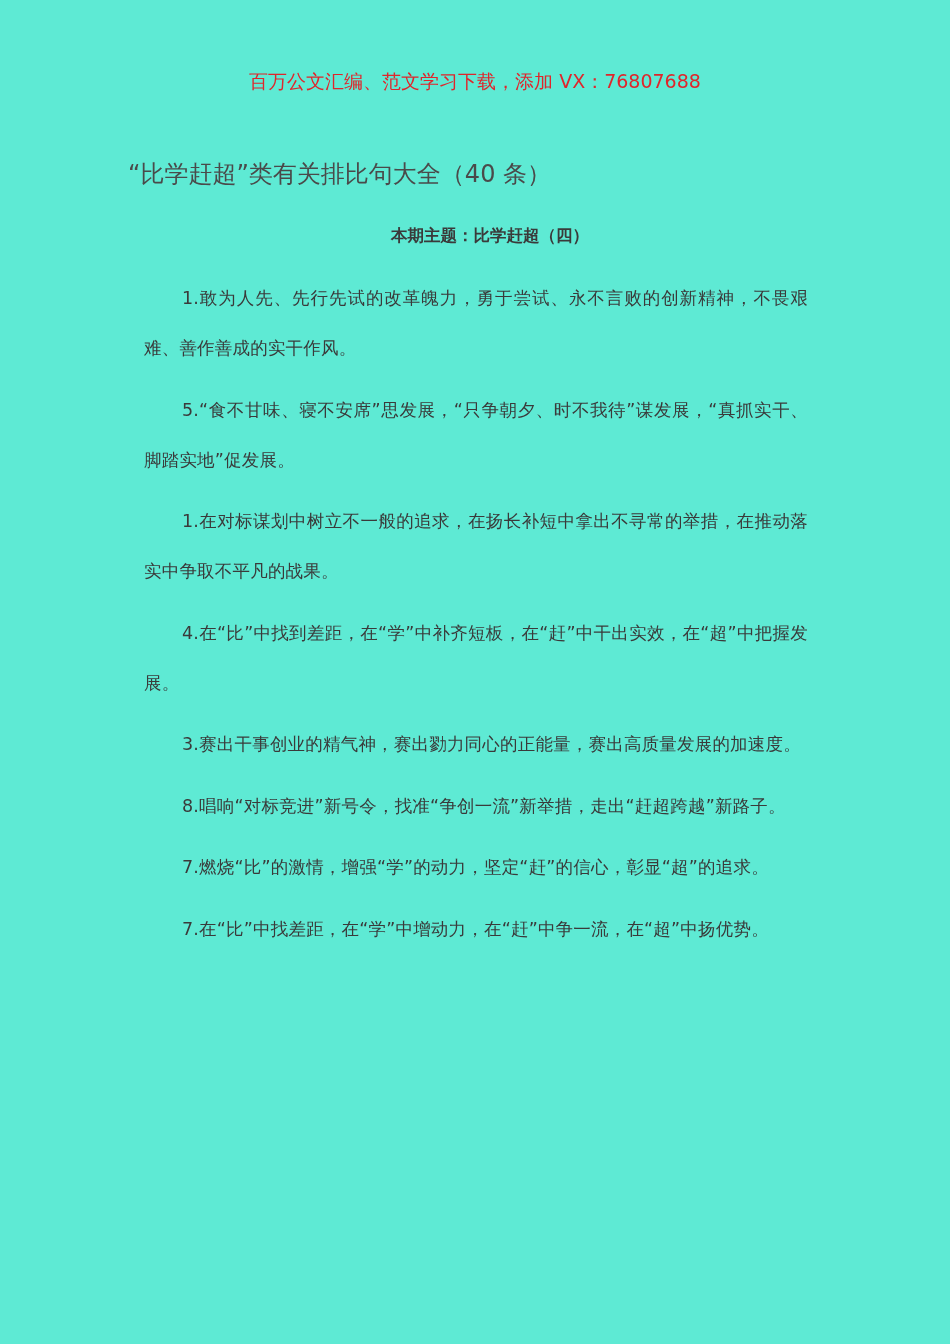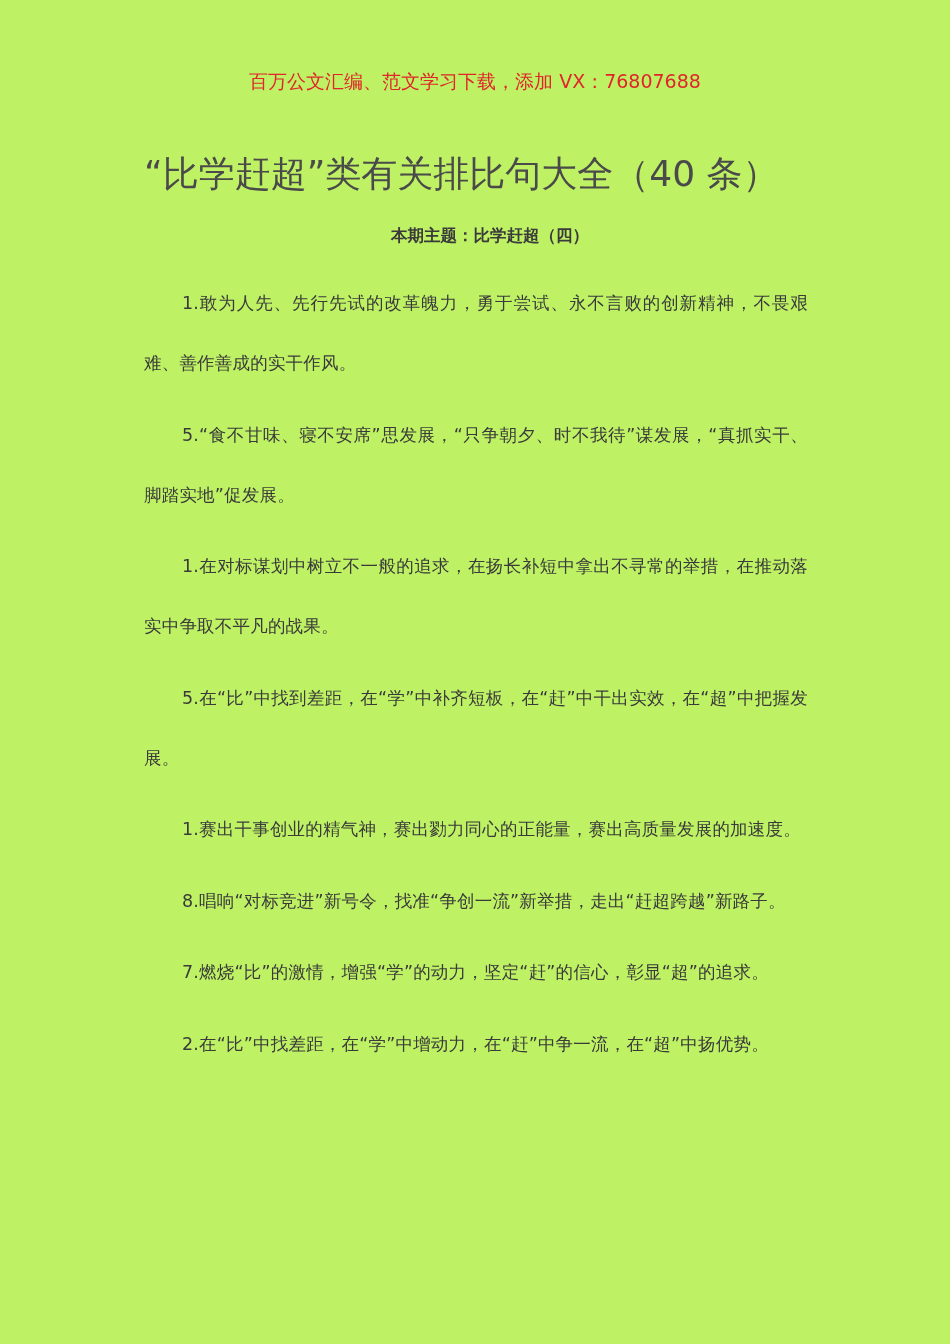--- a/index.html
+++ b/index.html
@@ -13,38 +13,38 @@
       position: relative;
       overflow: hidden;
       font-family: "DejaVu Sans", "Liberation Sans", sans-serif;
       color: #3a3a3a;
     }
     .page {
       position: absolute;
       left: 0; top: 0;
       width: 950px;
       height: 1344px;
-      background: #bef264;
+      background: #5eead4;
     }
     .header-banner {
       position: absolute;
       left: 0;
       top: 66px;
       width: 950px;
       text-align: center;
       color: #e0252b;
       font-size: 19px;
       line-height: 30px;
       letter-spacing: 0px;
     }
     .doc-title {
       position: absolute;
-      left: 144px;
+      left: 128px;
       top: 153px;
-      font-size: 36px;
+      font-size: 24px;
       line-height: 42px;
       color: #4a4a4a;
       white-space: nowrap;
     }
     .subtitle {
       position: absolute;
       left: 0;
       top: 222px;
       width: 980px;
       text-align: center;
@@ -54,21 +54,21 @@
       color: #3a3a3a;
     }
     .content {
       position: absolute;
       left: 144px;
       top: 273px;
       width: 664px;
     }
     .para {
       font-size: 17.5px;
-      line-height: 60px;
+      line-height: 50px;
       text-indent: 38px;
       margin: 0 0 11.5px 0;
       text-align: justify;
       text-align-last: left;
       color: #3a3a3a;
       letter-spacing: 0.2px;
     }
   </style>
 </head>
 <body>
@@ -78,20 +78,20 @@
   <div class="header-banner">百万公文汇编、范文学习下载，添加 VX：76807688</div>
 
   <div class="doc-title">“比学赶超”类有关排比句大全（40 条）</div>
 
   <div class="subtitle">本期主题：比学赶超（四）</div>
 
   <div class="content">
     <p class="para">1.敢为人先、先行先试的改革魄力，勇于尝试、永不言败的创新精神，不畏艰难、善作善成的实干作风。</p>
     <p class="para">5.“食不甘味、寝不安席”思发展，“只争朝夕、时不我待”谋发展，“真抓实干、脚踏实地”促发展。</p>
     <p class="para">1.在对标谋划中树立不一般的追求，在扬长补短中拿出不寻常的举措，在推动落实中争取不平凡的战果。</p>
-    <p class="para">5.在“比”中找到差距，在“学”中补齐短板，在“赶”中干出实效，在“超”中把握发展。</p>
-    <p class="para">1.赛出干事创业的精气神，赛出勠力同心的正能量，赛出高质量发展的加速度。</p>
+    <p class="para">4.在“比”中找到差距，在“学”中补齐短板，在“赶”中干出实效，在“超”中把握发展。</p>
+    <p class="para">3.赛出干事创业的精气神，赛出勠力同心的正能量，赛出高质量发展的加速度。</p>
     <p class="para">8.唱响“对标竞进”新号令，找准“争创一流”新举措，走出“赶超跨越”新路子。</p>
     <p class="para">7.燃烧“比”的激情，增强“学”的动力，坚定“赶”的信心，彰显“超”的追求。</p>
-    <p class="para">2.在“比”中找差距，在“学”中增动力，在“赶”中争一流，在“超”中扬优势。</p>
+    <p class="para">7.在“比”中找差距，在“学”中增动力，在“赶”中争一流，在“超”中扬优势。</p>
   </div>
 
 </div>
 
 </body></html>

